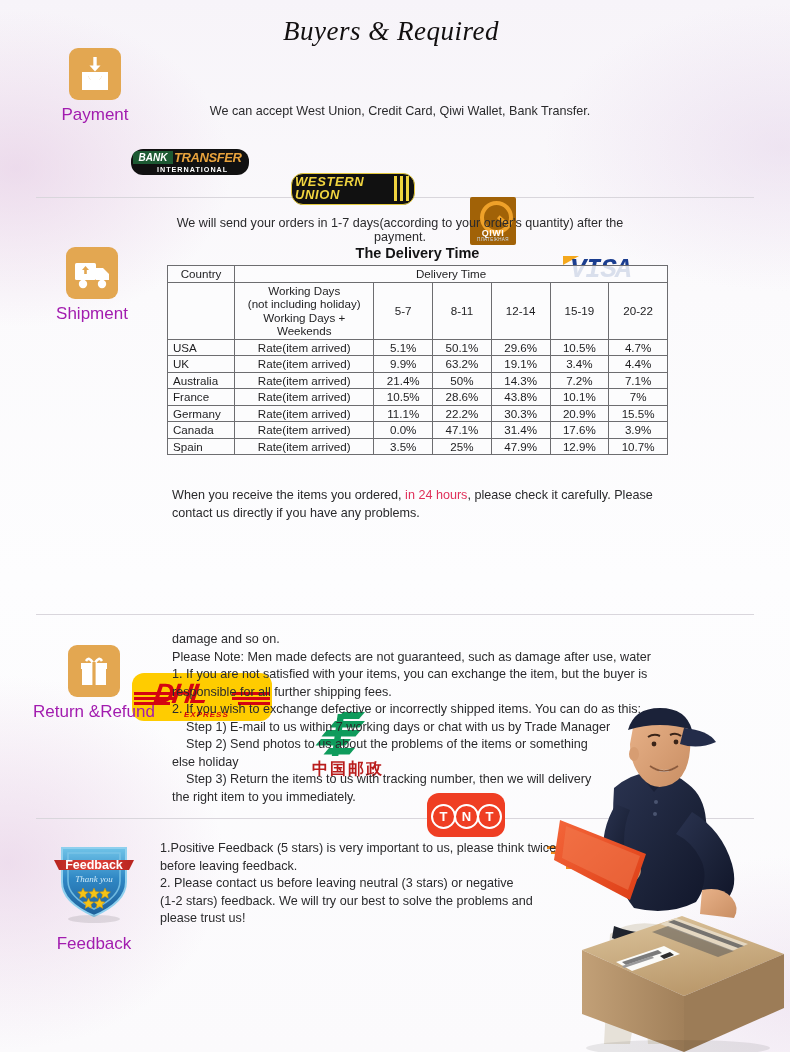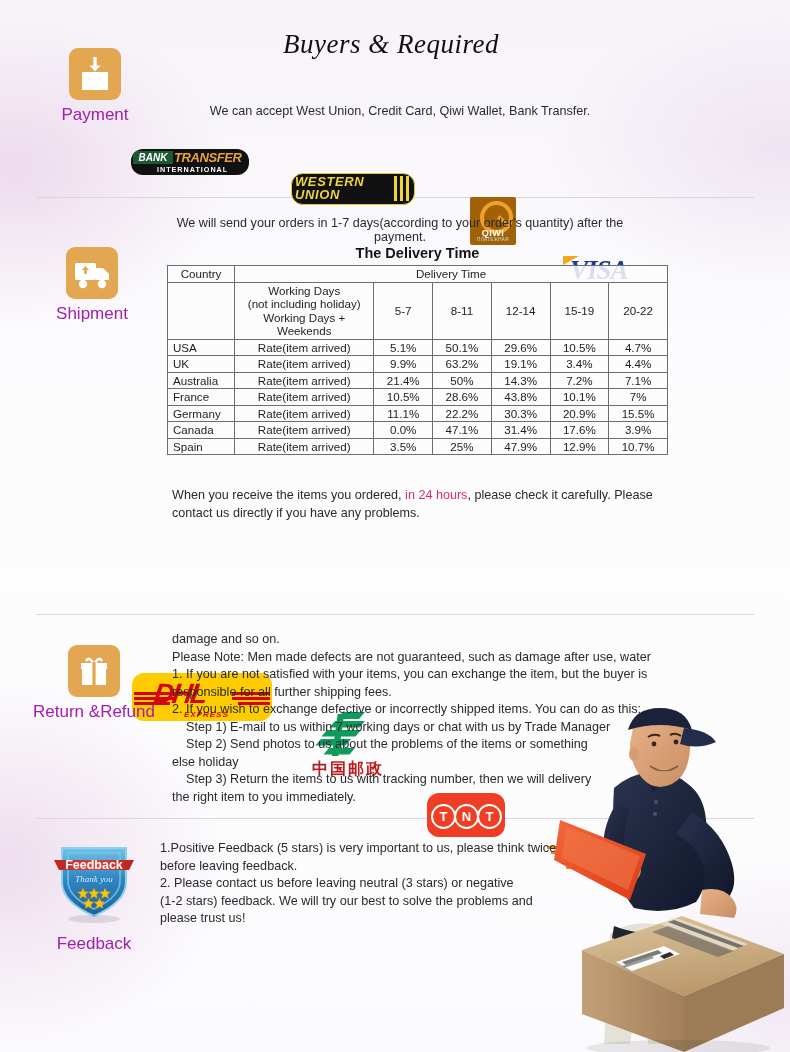--- a/index.html
+++ b/index.html
@@ -30,21 +30,21 @@
       radial-gradient(ellipse 260px 200px at 100% 95%,rgba(223,199,226,0.35), rgba(223,199,226,0) 72%),
       linear-gradient(180deg, #f7f4f9 0%, #fbfafc 28%, #fdfdfe 55%, #fbfafc 100%);
     pointer-events: none;
     z-index: 0;
   }
   #content { position: relative; z-index: 1; width: 790px; height: 1052px; }
 
   
   .page-title {
     position: absolute;
-    left: 0; top: 29px; width: 782px;
+    left: 0; top: 16px; width: 782px;
     text-align: center;
     font-family: "Liberation Serif", "DejaVu Serif", serif;
     font-style: italic;
     font-size: 27px;
     letter-spacing: 0.5px;
     color: #120f10;
   }
 
   
   .divider {
@@ -198,21 +198,21 @@
     text-align: center; color: #c9ddf2;
     font-size: 4.5px; letter-spacing: 0.4px;
   }
 
   .lg-visa {
     position: relative; width: 110px; height: 34px;
   }
   .lg-visa .vtxt {
     position: absolute; left: 10px; top: 2px;
     color: #1a3d8f;
-    font-family: Liberation Serif, serif;
+    font-family: Liberation Mono, monospace;
     font-size: 27px; font-weight: bold; font-style: italic;
     letter-spacing: -1px;
   }
   .lg-visa .vflag {
     position: absolute; left: 3px; top: 3px;
     width: 0; height: 0;
     border-left: 16px solid #f4a81d;
     border-bottom: 9px solid transparent;
   }
 

